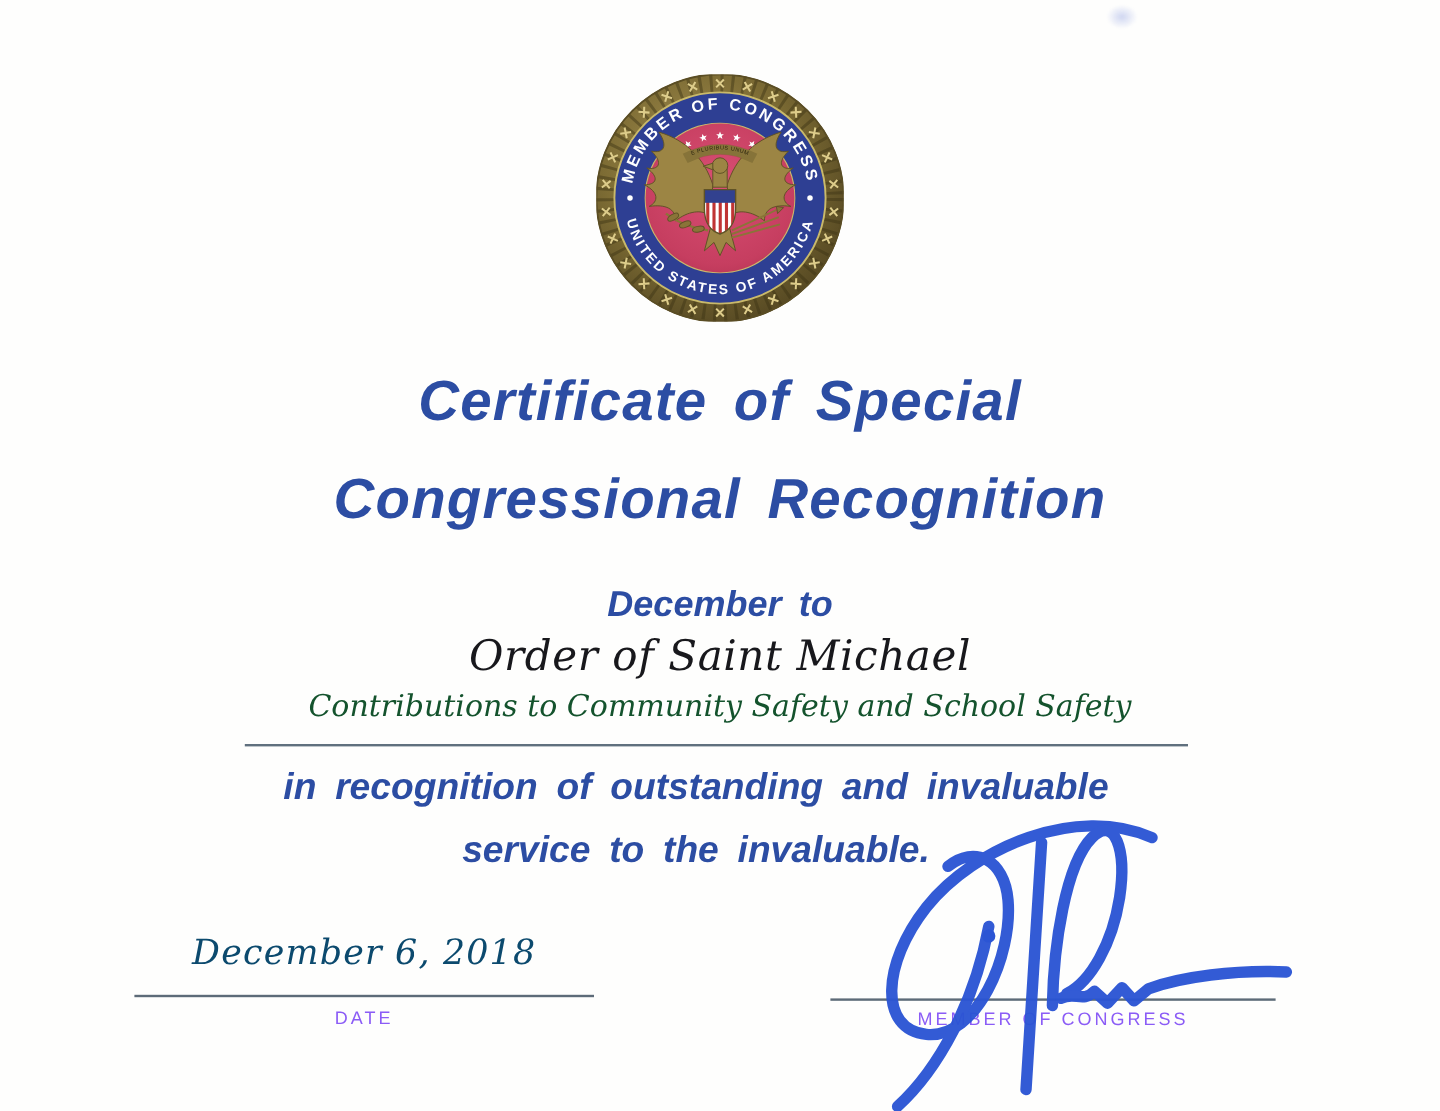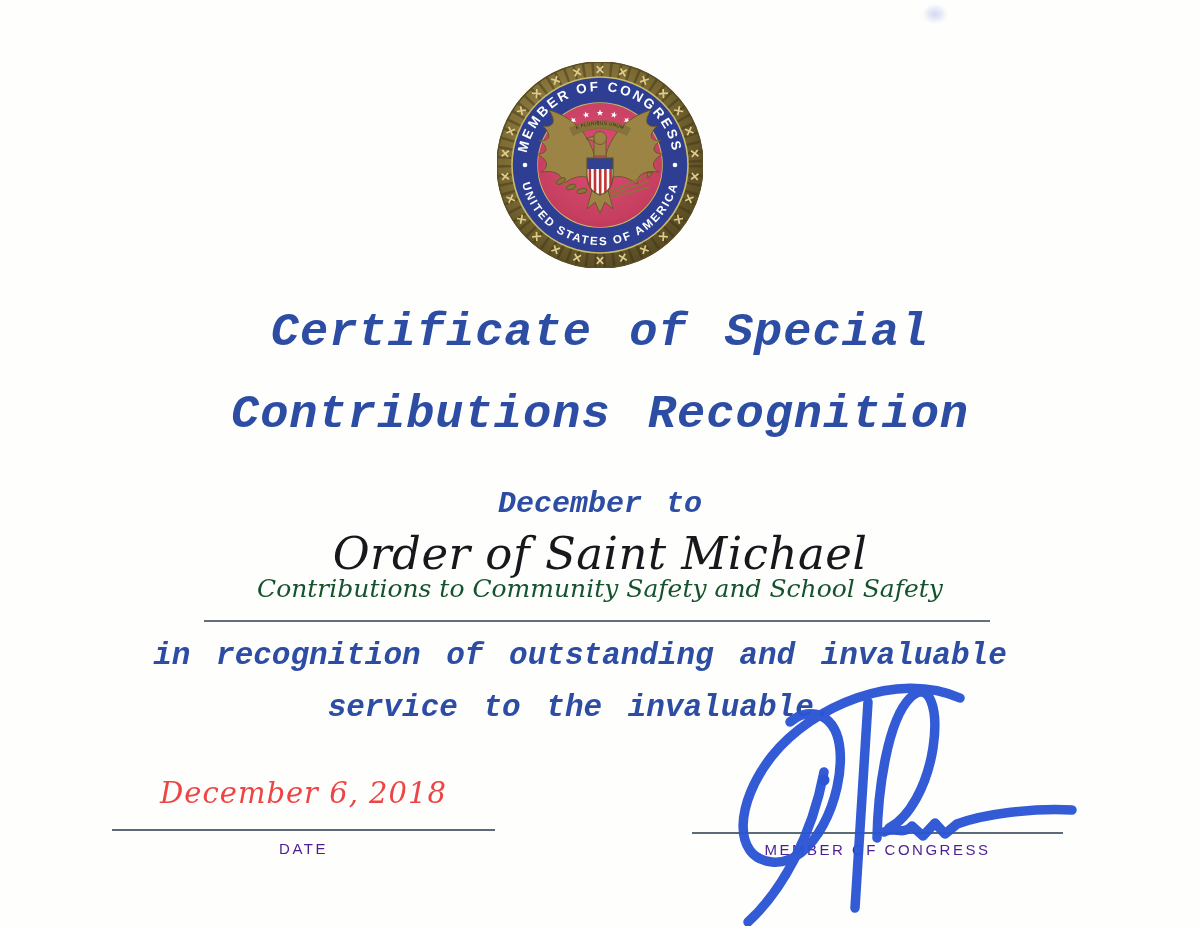--- a/index.html
+++ b/index.html
@@ -6,63 +6,63 @@
   #certificate{
     position:relative;
     width:1200px;height:926px;
     background:#fefefd;
     overflow:hidden;
     font-family:"DejaVu Serif", serif;
   }
   .centered{position:absolute;left:0;width:1200px;text-align:center;}
   
   .script{
-    font-family:Liberation Mono, monospace;
+    font-family:Liberation Sans, sans-serif;
     font-style:italic;
     font-weight:bold;
     color:#2c4da3;
   }
   .title-line{
     font-size:47px;
     letter-spacing:1px;
     word-spacing:8px;
   }
   #title-line1{top:306px;}
   #title-line2{top:388px;}
   #presented-to{top:487px;font-size:30px;word-spacing:6px;}
   #recipient-name{
     top:527px;
-    font-size:45px;
+    font-size:35px;
     font-style:italic;
     color:#18181c;
     letter-spacing:0.5px;
   }
   #recipient-reason{
     top:574px;
     font-size:25px;
     font-style:italic;
     color:#14532d;
   }
   .rule{position:absolute;height:0;border-top:2px solid #5d6b78;}
   #divider-line{top:620px;left:204px;width:786px;border-top-color:#60707e;}
   #recognition-line1{top:638px;left:20px;width:1120px;font-size:31px;word-spacing:7px;}
   #recognition-line2{top:690px;left:20px;width:1120px;font-size:31px;word-spacing:7px;}
   #date-value{
     position:absolute;top:776px;left:112px;width:383px;
     text-align:center;
-    font-size:29px;font-style:italic;color:#ef4444;letter-spacing:1px;
+    font-size:29px;font-style:italic;color:#0c4a6e;letter-spacing:1px;
   }
   #date-line{top:829px;left:112px;width:383px;}
   #signature-line{top:832px;left:692px;width:371px;}
   .sig-label{
     position:absolute;
     font-family:"Liberation Sans", sans-serif;
     font-size:15px;
     letter-spacing:2.5px;
-    color:#4c1d95;
+    color:#8b5cf6;
     text-align:center;
   }
   #date-label{top:840px;left:112px;width:383px;}
   #member-label{top:841px;left:692px;width:371px;}
   #seal-wrap{position:absolute;left:497px;top:62px;width:206px;height:206px;}
   #signature-svg{position:absolute;left:672px;top:676px;z-index:5;}
   #scan-smudge{
     position:absolute;left:922px;top:4px;width:26px;height:20px;
     background:radial-gradient(ellipse at center,rgba(120,140,220,0.35),rgba(120,140,220,0) 70%);
     filter:blur(1px);
@@ -201,21 +201,21 @@
           <rect x="90" y="96" width="26" height="11" fill="#32418f"></rect>
         </g>
         <path d="M90,96 h26 v16 c0,13 -6.5,19 -13,21 c-6.5,-2 -13,-8 -13,-21 Z" fill="none" stroke="#5f5226" stroke-width="1.2"></path>
       </g>
     </svg>
   </div>
 
   <div id="scan-smudge"></div>
 
   <div id="title-line1" class="centered script title-line">Certificate of Special</div>
-  <div id="title-line2" class="centered script title-line">Contributions Recognition</div>
+  <div id="title-line2" class="centered script title-line">Congressional Recognition</div>
 
   <div id="presented-to" class="centered script">December to</div>
   <div id="recipient-name" class="centered">Order of Saint Michael</div>
   <div id="recipient-reason" class="centered">Contributions to Community Safety and School Safety</div>
 
   <div id="divider-line" class="rule"></div>
 
   <div id="recognition-line1" class="centered script">in recognition of outstanding and invaluable</div>
   <div id="recognition-line2" class="centered script">service to the invaluable.</div>
 

